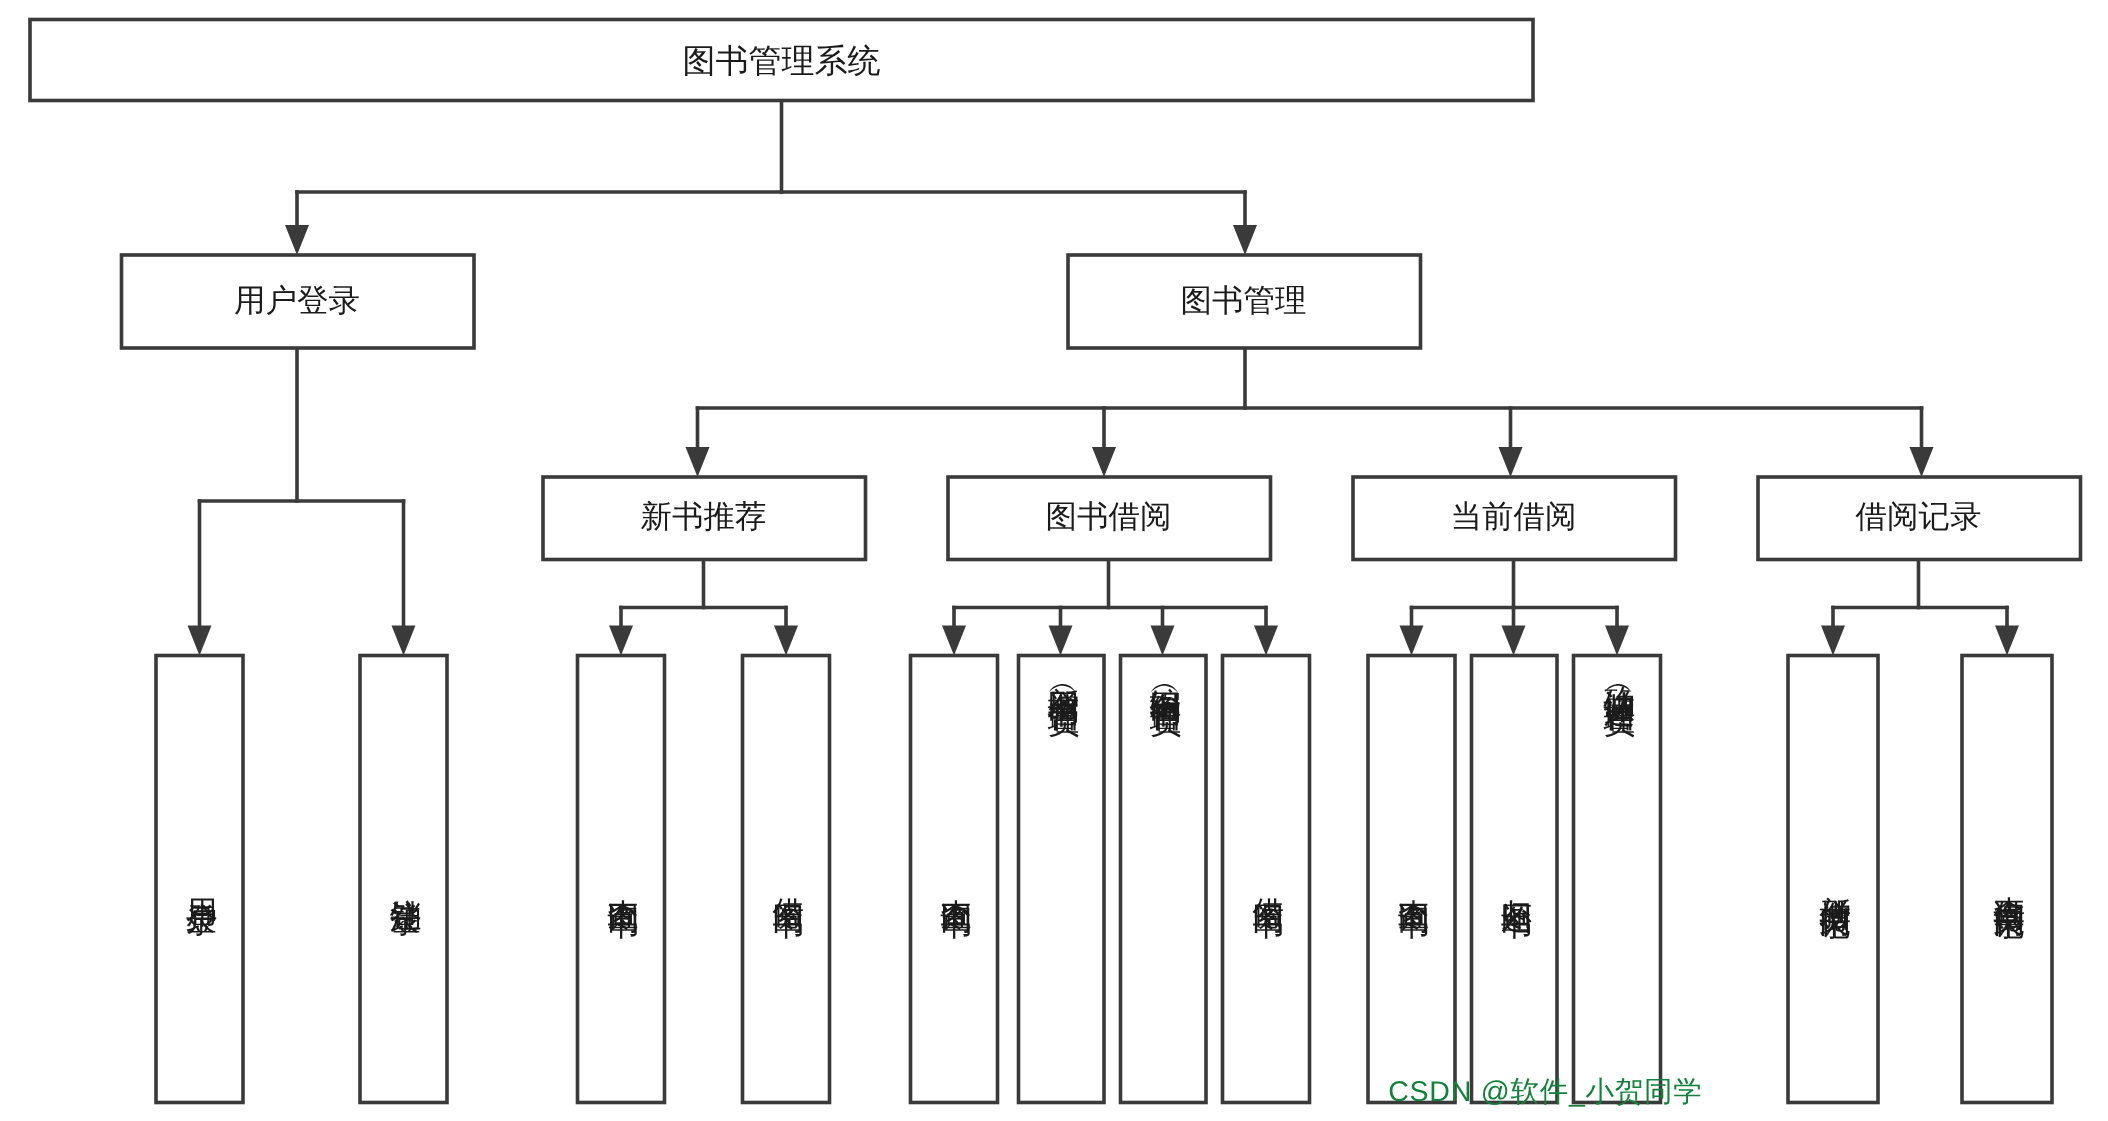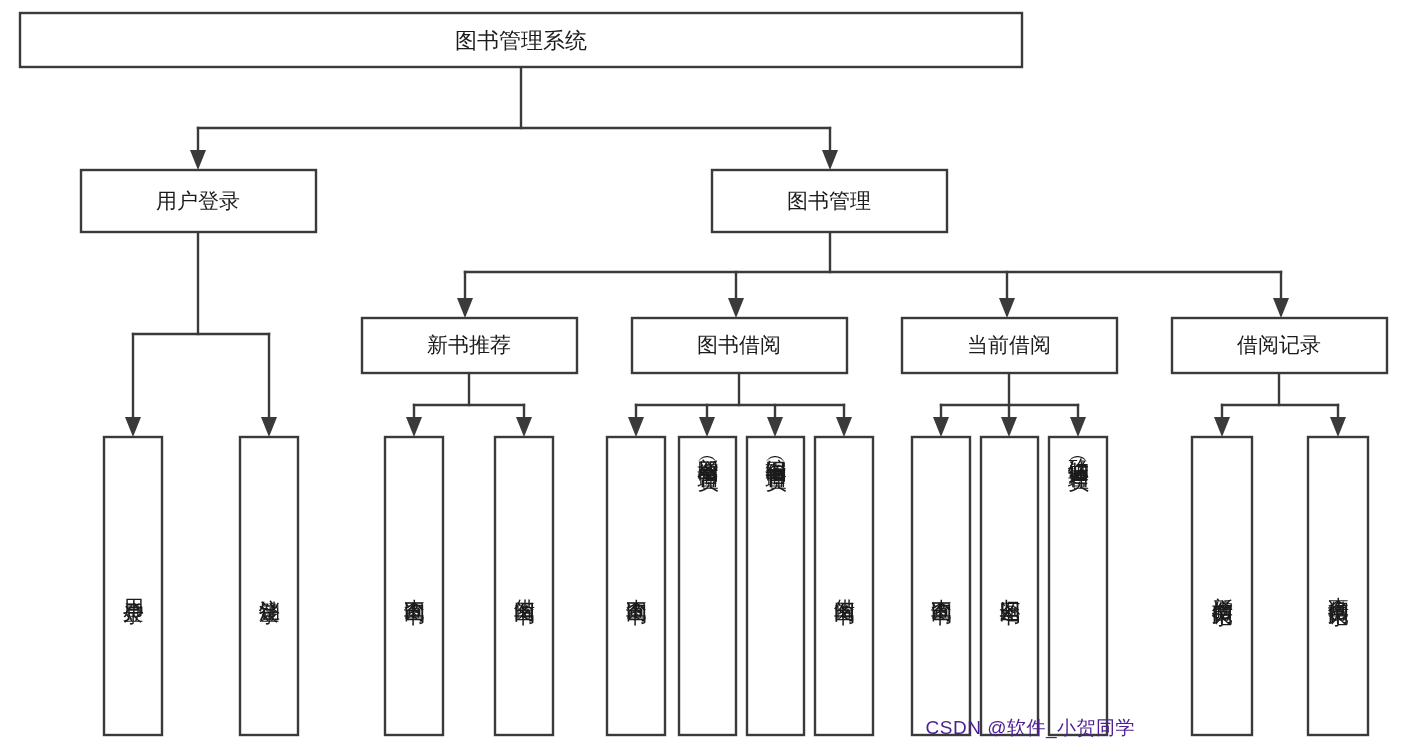--- a/index.html
+++ b/index.html
@@ -62,21 +62,21 @@
     color: #1b1b1b;
     letter-spacing: 2px;
     white-space: nowrap;
   }
   .watermark {
     position: absolute;
     right: 8px;
     bottom: 6px;
     font-family: "Liberation Sans", "DejaVu Sans", sans-serif;
     font-size: 19px;
-    color: #4c1d95;
+    color: #15803d;
     letter-spacing: 0.5px;
     white-space: nowrap;
   }
 </style>
 </head>
 <body>
 
 <div id="diagram-root">
 
   <svg width="1405" height="747" viewBox="0 0 1405 747" xmlns="http://www.w3.org/2000/svg">

